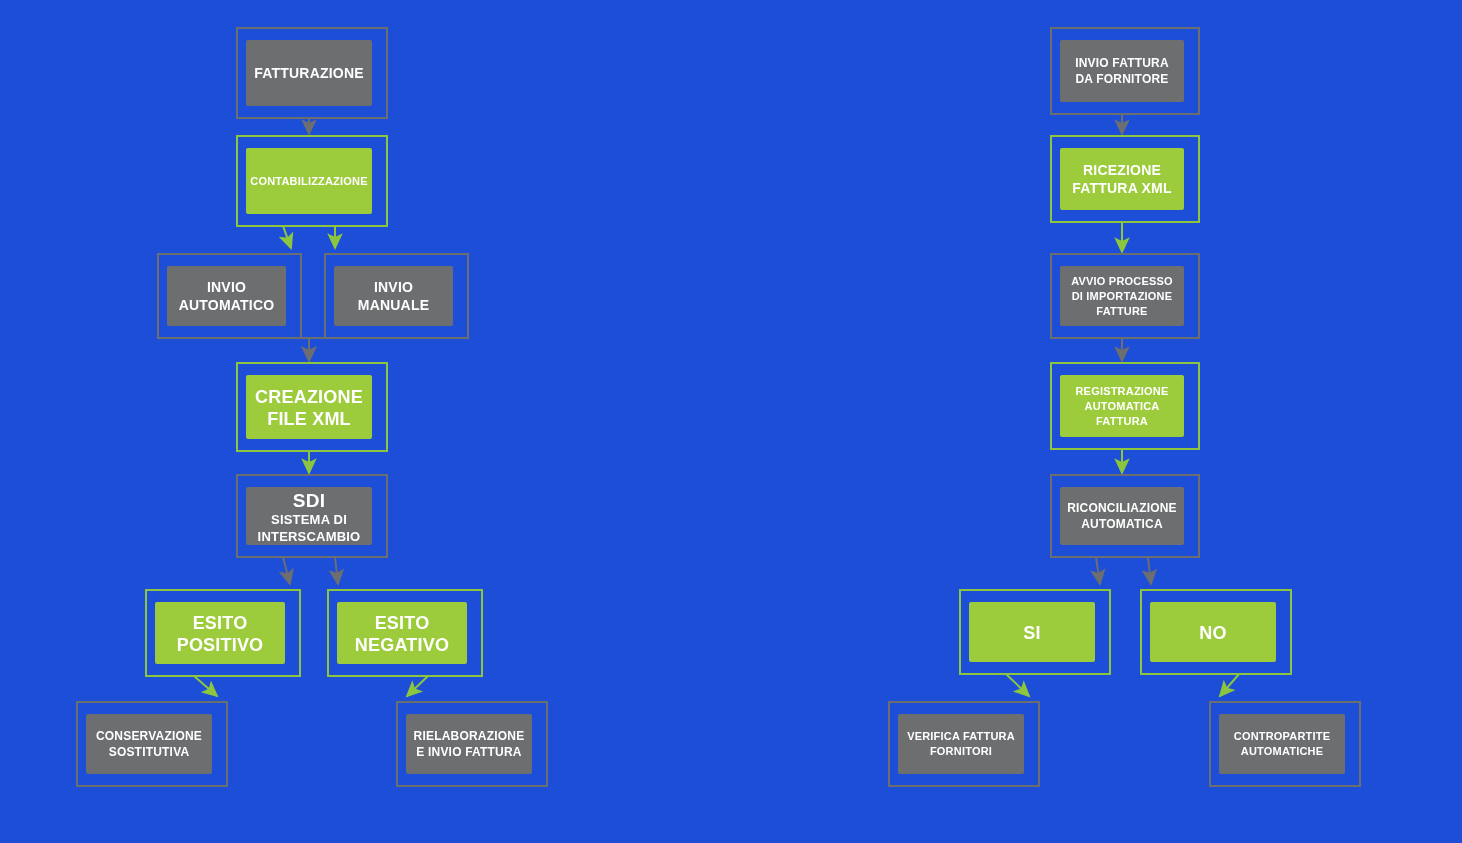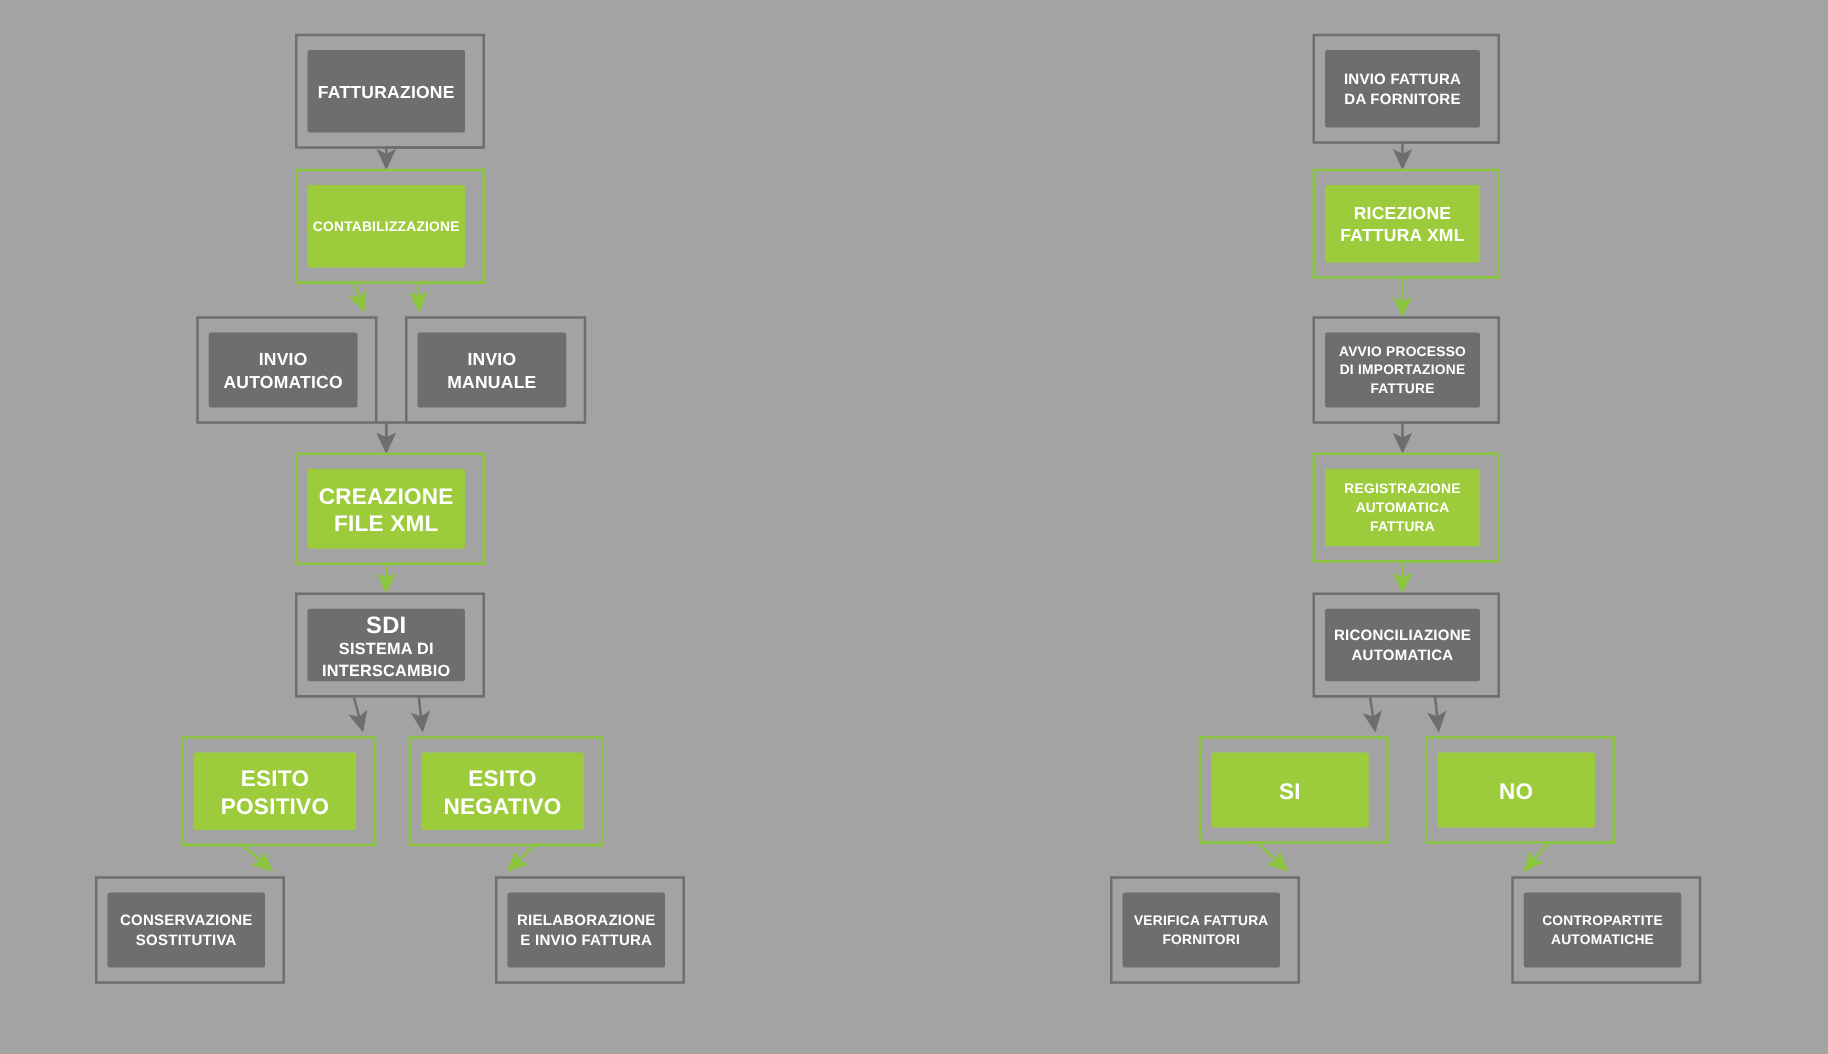--- a/index.html
+++ b/index.html
@@ -1,18 +1,18 @@
 <!DOCTYPE html>
 <html><head>
 <meta charset="utf-8">
 <style>
   html,body{margin:0;padding:0;background:#000;}
   body{width:1462px;height:843px;overflow:hidden;
        font-family:"Liberation Sans","DejaVu Sans",sans-serif;}
-  #stage{position:relative;width:1462px;height:843px;background:#a3a3a3;}
+  #stage{position:relative;width:1462px;height:843px;background:#1d4ed8;}
   svg{position:absolute;top:0;left:0;width:1462px;height:843px;}
   .node-label{
     fill:#ffffff;font-weight:bold;text-anchor:middle;
     font-family:"Liberation Sans","DejaVu Sans",sans-serif;
     letter-spacing:.2px;
   }
 </style>
 </head>
 <body>
 

